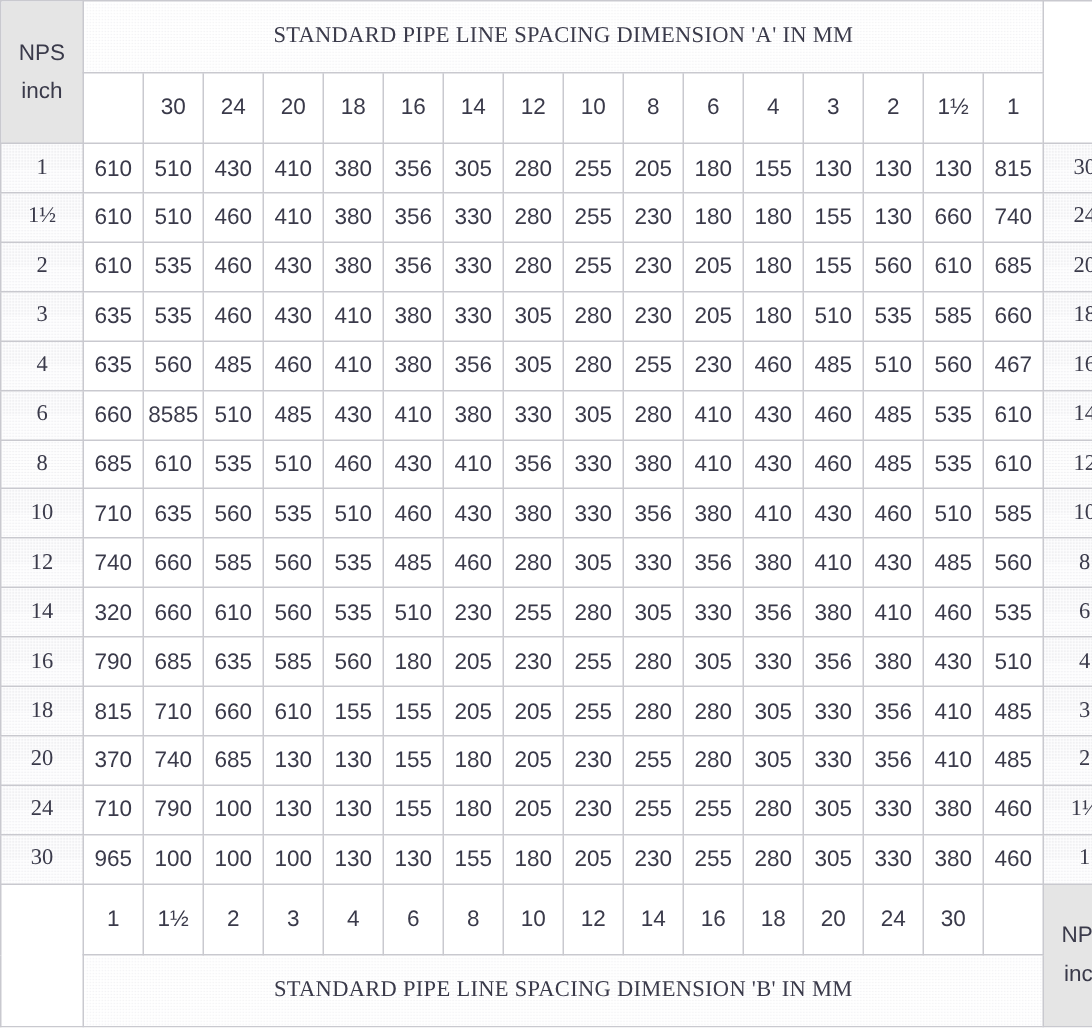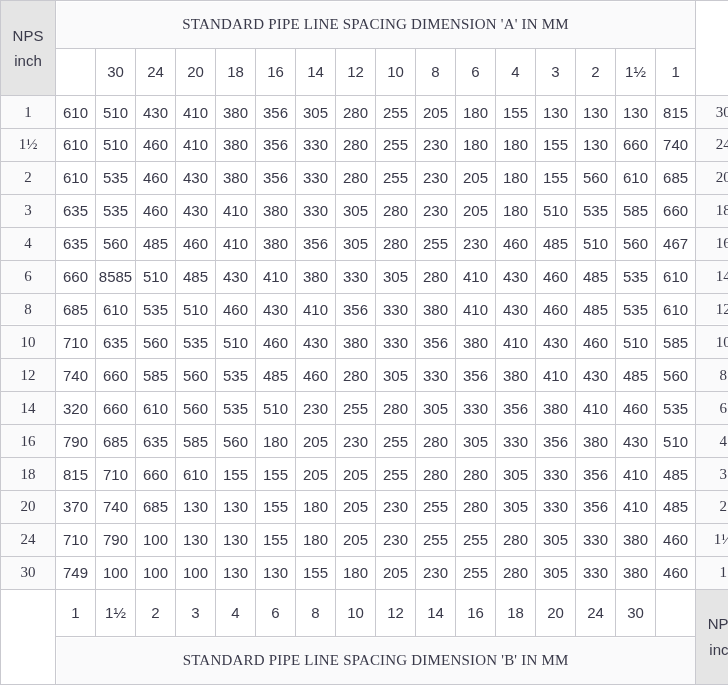--- a/index.html
+++ b/index.html
@@ -400,21 +400,21 @@
         <td class="plain datacell">255</td>
         <td class="plain datacell">280</td>
         <td class="plain datacell">305</td>
         <td class="plain datacell">330</td>
         <td class="plain datacell">380</td>
         <td class="plain datacell">460</td>
         <td class="shaded rowhead">1½</td>
       </tr>
       <tr>
         <td class="shaded rowhead">30</td>
-        <td class="plain datacell">749</td>
+        <td class="plain datacell">965</td>
         <td class="plain datacell">100</td>
         <td class="plain datacell">100</td>
         <td class="plain datacell">100</td>
         <td class="plain datacell">130</td>
         <td class="plain datacell">130</td>
         <td class="plain datacell">155</td>
         <td class="plain datacell">180</td>
         <td class="plain datacell">205</td>
         <td class="plain datacell">230</td>
         <td class="plain datacell">255</td>

